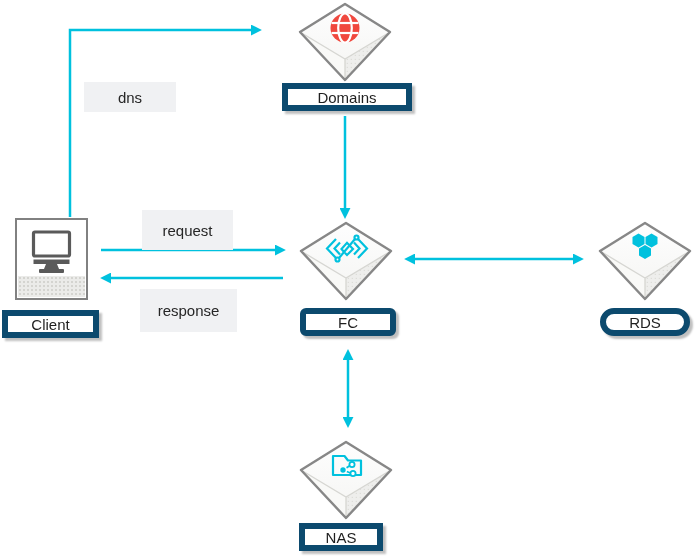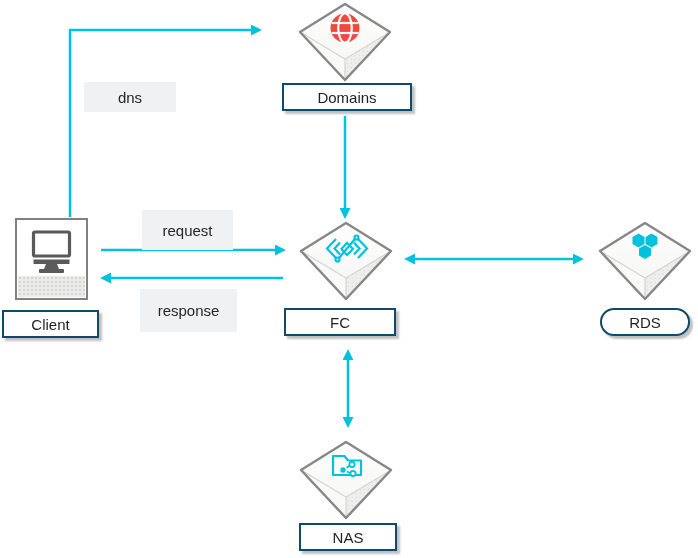--- a/index.html
+++ b/index.html
@@ -4,21 +4,21 @@
 <style>
   html,body{margin:0;padding:0;background:#fff;}
   .canvas{
     position:relative;width:698px;height:558px;background:#ffffff;
     font-family:"Liberation Sans", sans-serif;overflow:hidden;
   }
   svg.edges{position:absolute;left:0;top:0;width:698px;height:558px;}
   .edge-path{stroke:#00C1DE;stroke-width:2.5;fill:none;}
   .cube{position:absolute;}
   .node-label{
-    position:absolute;background:#ffffff;border:2px solid #0c4a6e;
+    position:absolute;background:#ffffff;border:6px solid #0c4a6e;
     box-shadow:3px 3px 2px rgba(0,0,0,0.25);
     display:flex;align-items:center;justify-content:center;
     font-size:15px;color:#1f1f1f;box-sizing:border-box;
   }
   .edge-label{
     position:absolute;background:#f0f1f3;
     display:flex;align-items:center;justify-content:center;
     font-size:15px;color:#262626;box-sizing:border-box;
   }
   .client-box{
@@ -100,21 +100,21 @@
       <path d="M37,18 L28,27.5 L37,37"></path>
       <path d="M41,21.5 L35.5,27.5 L41,33.5"></path>
       <path d="M59,18 L68,27.5 L59,37"></path>
       <path d="M55,21.5 L60.5,27.5 L55,33.5"></path>
       <circle cx="38.5" cy="38.5" r="2"></circle>
       <circle cx="57.5" cy="16.5" r="2"></circle>
       <path d="M40,37 L56,18"></path>
       <path d="M45.5,31.5 L42.5,28 L48,21.8 L54,28 L48,34 L45.8,31.8"></path>
     </g>
   </svg>
-  <div class="node-label" style="left:284px;top:308px;width:112px;height:28px;">FC</div>
+  <div class="node-label" style="left:300px;top:308px;width:96px;height:28px;border-radius:6px;">FC</div>
 
   <svg class="cube" style="left:598px;top:221px;" width="94" height="80" viewBox="0 0 94 80">
     <polygon points="47,2 92,30 47,78 2,30" fill="url(#topGrad)"></polygon>
     <polygon points="2,30 47,57 47,78" fill="#f9f9f7"></polygon>
     <polygon points="92,30 47,57 47,78" fill="url(#dots)"></polygon>
     <path d="M2,30 L47,57 L92,30 M47,57 L47,78" stroke="#d6d6d2" stroke-width="1.3" fill="none"></path>
     <polygon points="47,2 92,30 47,78 2,30" fill="none" stroke="#878787" stroke-width="2.4" stroke-linejoin="round"></polygon>
     <g fill="#00C1DE">
       <polygon points="40.5,12.5 46.5,16 46.5,23 40.5,26.5 34.5,23 34.5,16"></polygon>
       <polygon points="53.5,12.5 59.5,16 59.5,23 53.5,26.5 47.5,23 47.5,16"></polygon>
@@ -131,15 +131,15 @@
     <polygon points="47,2 92,30 47,78 2,30" fill="none" stroke="#878787" stroke-width="2.4" stroke-linejoin="round"></polygon>
     <g>
       <path d="M34,35 L34,16 L45.5,16 L49,20.5 L62,20.5 L62,35 Z" fill="none" stroke="#00C1DE" stroke-width="2.2" stroke-linejoin="round"></path>
       <line x1="46.5" y1="28.5" x2="51" y2="25.5" stroke="#00C1DE" stroke-width="1.8"></line>
       <line x1="46.5" y1="31" x2="51.5" y2="33" stroke="#00C1DE" stroke-width="1.8"></line>
       <circle cx="44" cy="30" r="3.4" fill="#00C1DE" stroke="#ffffff" stroke-width="1.4"></circle>
       <circle cx="53" cy="24.5" r="2.6" fill="#ffffff" stroke="#00C1DE" stroke-width="1.8"></circle>
       <circle cx="54" cy="33.5" r="2.6" fill="#ffffff" stroke="#00C1DE" stroke-width="1.8"></circle>
     </g>
   </svg>
-  <div class="node-label" style="left:299px;top:523px;width:98px;height:28px;">NAS</div>
+  <div class="node-label" style="left:299px;top:523px;width:84px;height:28px;">NAS</div>
 
 </div>
 
 </body></html>

